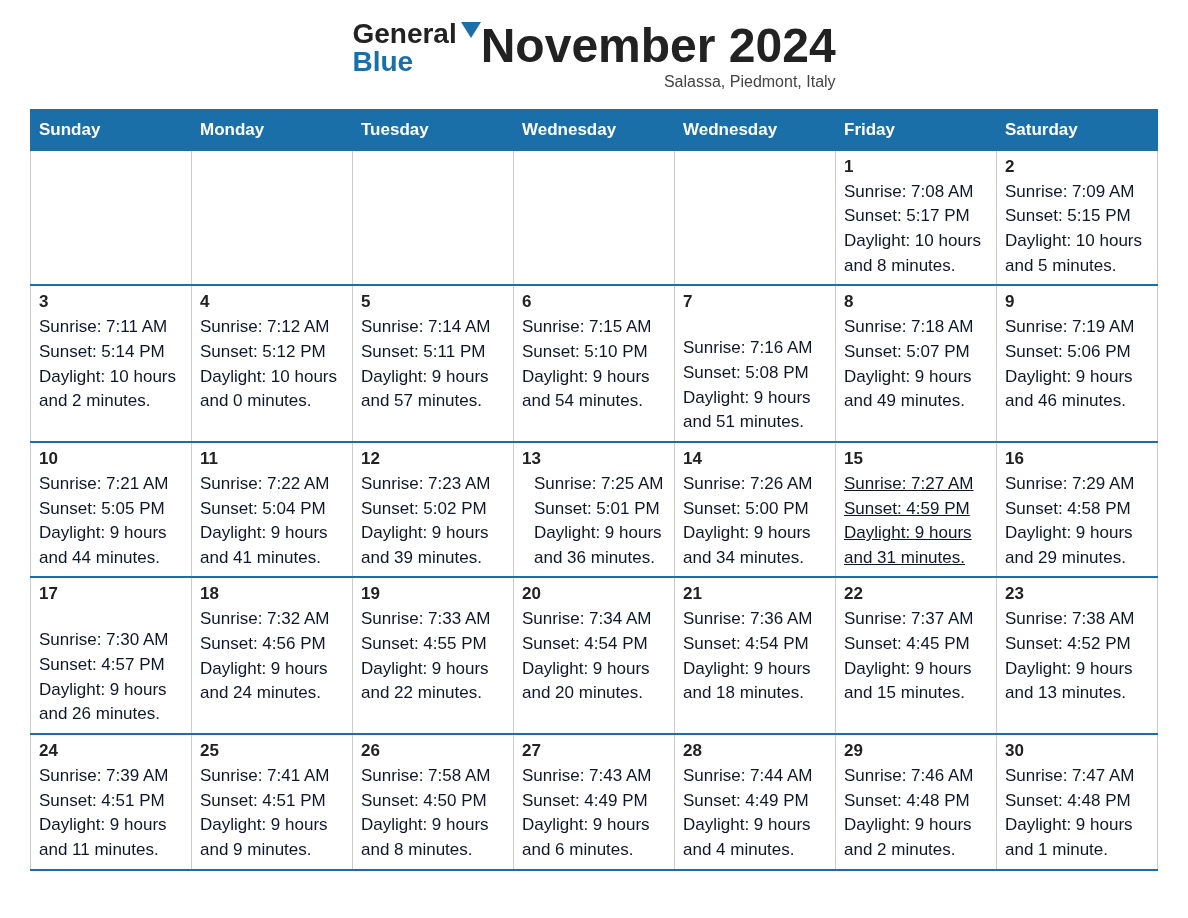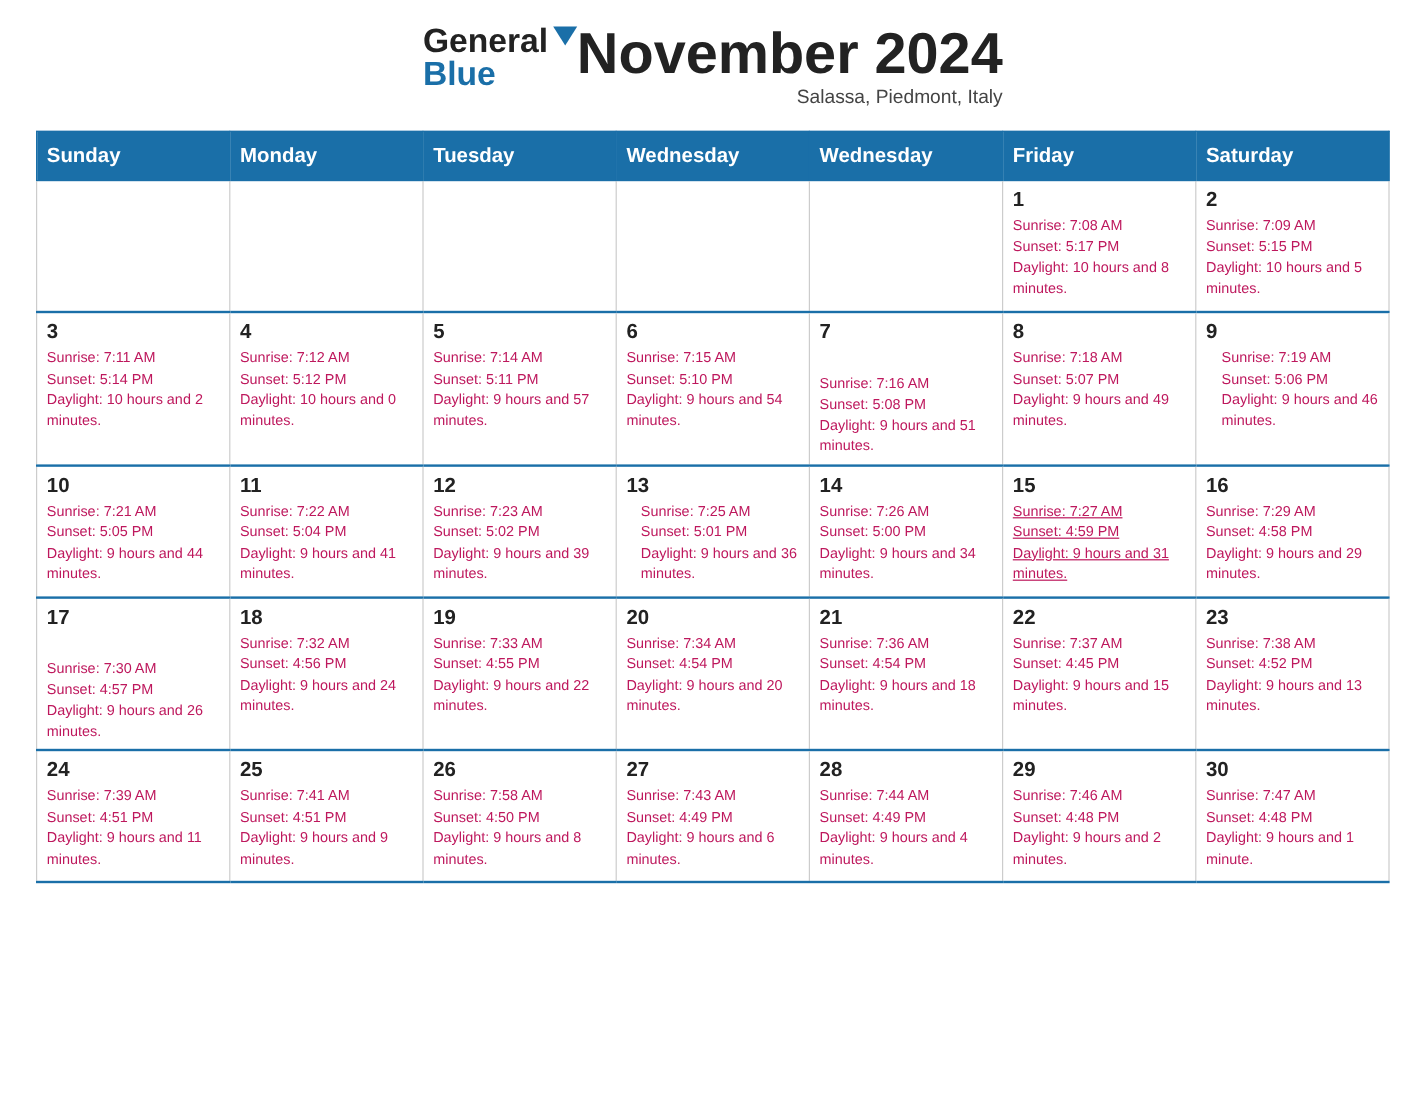--- a/index.html
+++ b/index.html
@@ -86,22 +86,22 @@
       border-bottom: 2px solid #1a6fa8;
     }
     .day-number {
       font-size: 17px;
       font-weight: bold;
       color: #222;
       display: block;
       margin-bottom: 3px;
     }
     .day-info {
-      font-size: 12px;
-      color: #be185d;
+      font-size: 17px;
+      color: #0f172a;
       line-height: 1.45;
     }
     .empty-cell {
       background: #f9f9f9;
     }
   </style>
 </head>
 <body>
 
 <div class="header">
@@ -182,21 +182,21 @@
 Daylight: 9 hours and 51 minutes.</div>
         </td>
         <td>
           <span class="day-number">8</span>
           <div class="day-info" style="white-space: pre-line;">Sunrise: 7:18 AM
 Sunset: 5:07 PM
 Daylight: 9 hours and 49 minutes.</div>
         </td>
         <td>
           <span class="day-number">9</span>
-          <div class="day-info" style="white-space: pre-line; margin-left: 13px;">Sunrise: 7:19 AM
+          <div class="day-info" style="white-space: pre-line;">Sunrise: 7:19 AM
 Sunset: 5:06 PM
 Daylight: 9 hours and 46 minutes.</div>
         </td>
       </tr>
       <tr class="week-row">
         <td>
           <span class="day-number">10</span>
           <div class="day-info" style="white-space: pre-line;">Sunrise: 7:21 AM
 Sunset: 5:05 PM
 Daylight: 9 hours and 44 minutes.</div>

